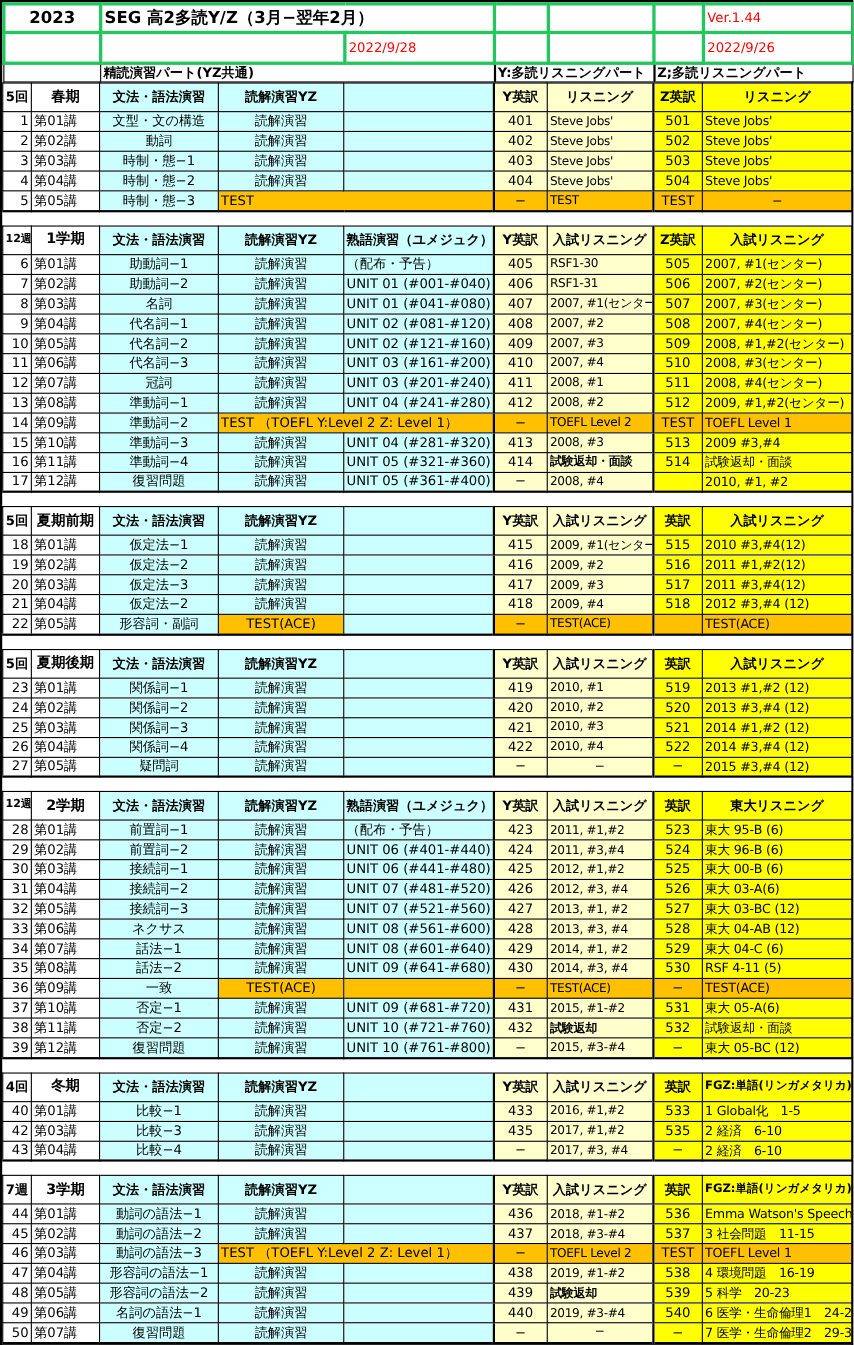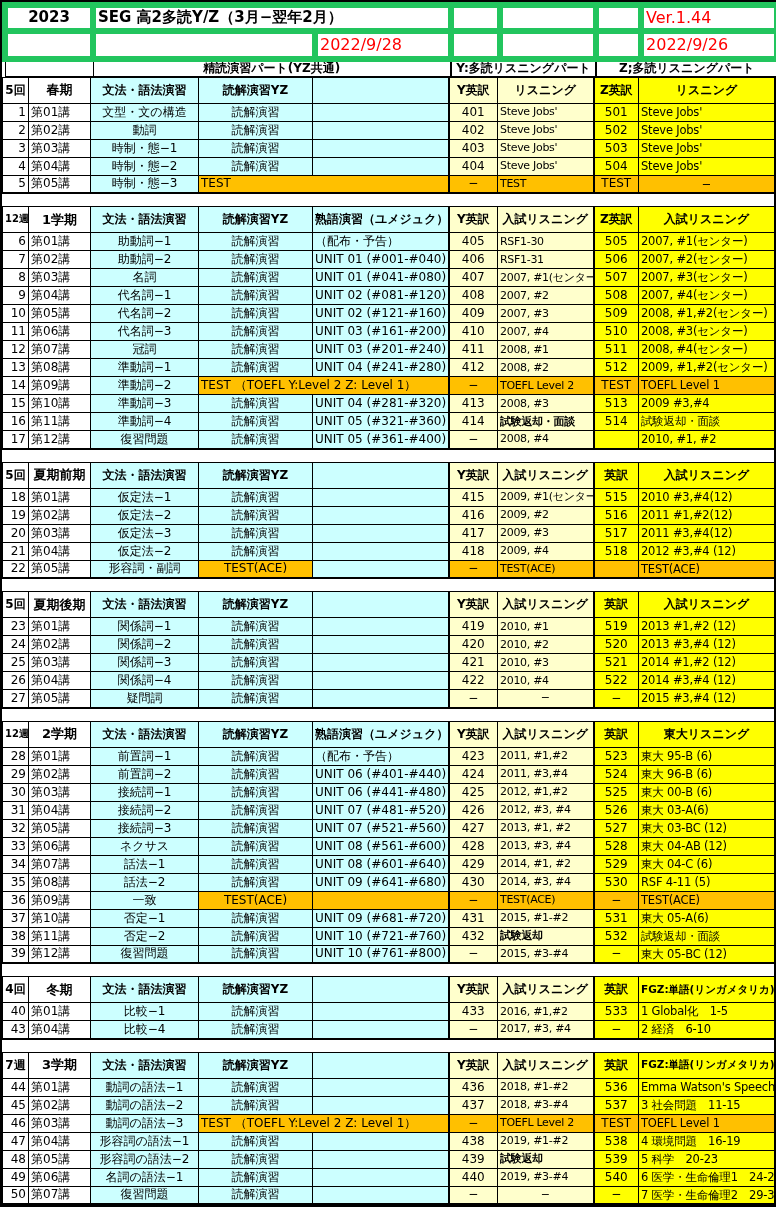--- a/index.html
+++ b/index.html
@@ -2,26 +2,26 @@
 <html><head>
 <meta charset="utf-8">
 <style>
   html,body{margin:0;padding:0;background:#fff;}
   body{font-family:"DejaVu Sans","Liberation Sans",sans-serif;color:#000;}
   .sheet{width:776px;box-sizing:border-box;border:2px solid #000;background:#fff;}
   table{border-collapse:collapse;table-layout:fixed;width:772px;}
   td{box-sizing:border-box;overflow:hidden;white-space:nowrap;padding:0 2px;
      font-size:12px;height:18px;line-height:1.05;vertical-align:middle;}
   
-  .top td{border:6px solid #22c55e;background:#fff;}
+  .top td{border:3px solid #22c55e;background:#fff;}
   .top tr.trow1 td{height:26px;}
   .top tr.trow2 td{height:28px;}
-  .top tr.phdr td{height:17px;border:1px solid #000;font-weight:bold;text-align:center;}
+  .top tr.phdr td{height:17px;border:1px solid #000;font-weight:bold;text-align:left;}
   .ttl{font-size:15px;font-weight:bold;}
-  .red{color:#f00;font-size:16px;}
+  .red{color:#f00;font-size:12px;}
   
   .sec{border-bottom:2px solid #000;}
   .sec td{border:1px solid #000;}
   .sec tr.hd td{height:26px;font-weight:bold;text-align:center;}
   .gap{height:12px;}
   
   .bg-w{background:#ffffff;}
   .bg-c{background:#ccffff;}
   .bg-p{background:#ffffcc;}
   .bg-y{background:#ffff00;}
@@ -673,20 +673,31 @@
             <td class="bg-w ta-l">第01講</td>
             <td class="bg-c ta-c">比較−1</td>
             <td class="bg-c ta-c">読解演習</td>
             <td class="bg-c ta-l"></td>
             <td class="bg-p ta-c bl2">433</td>
             <td class="bg-p yl ta-l">2016, #1,#2</td>
             <td class="bg-y ta-c bl2">533</td>
             <td class="bg-y zl ta-l">1 Global化　1-5</td>
           </tr>
           <tr>
+            <td class="bg-w ta-r">42</td>
+            <td class="bg-w ta-l">第03講</td>
+            <td class="bg-c ta-c">比較−3</td>
+            <td class="bg-c ta-c">読解演習</td>
+            <td class="bg-c ta-l"></td>
+            <td class="bg-p ta-c bl2">435</td>
+            <td class="bg-p yl ta-l">2017, #1,#2</td>
+            <td class="bg-y ta-c bl2">535</td>
+            <td class="bg-y zl ta-l">2 経済　6-10</td>
+          </tr>
+          <tr>
             <td class="bg-w ta-r">43</td>
             <td class="bg-w ta-l">第04講</td>
             <td class="bg-c ta-c">比較−4</td>
             <td class="bg-c ta-c">読解演習</td>
             <td class="bg-c ta-l"></td>
             <td class="bg-p ta-c bl2">−</td>
             <td class="bg-p yl ta-l">2017, #3, #4</td>
             <td class="bg-y ta-c bl2">−</td>
             <td class="bg-y zl ta-l">2 経済　6-10</td>
           </tr>

